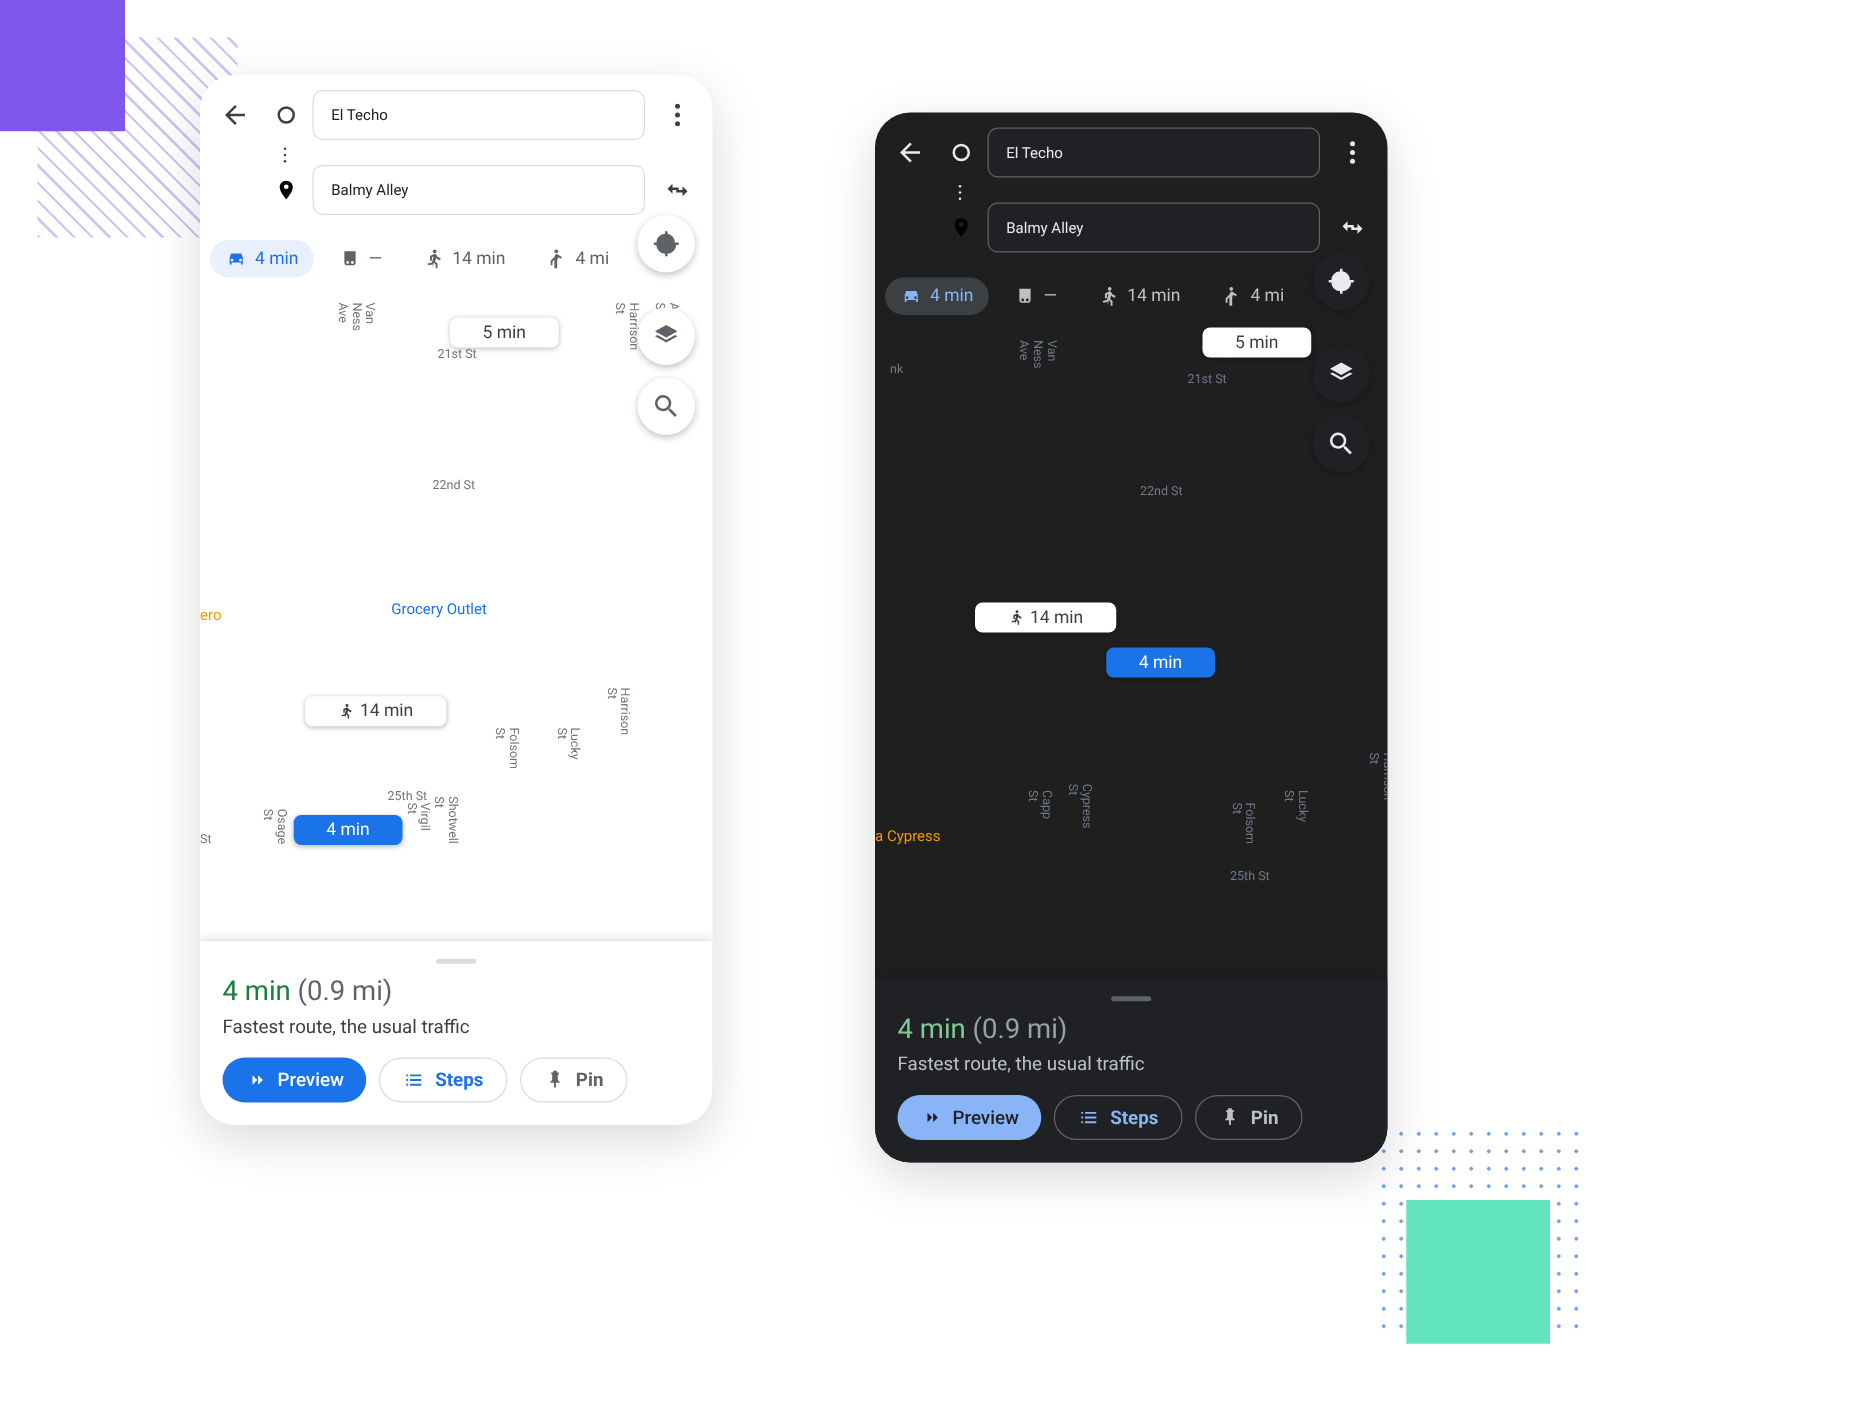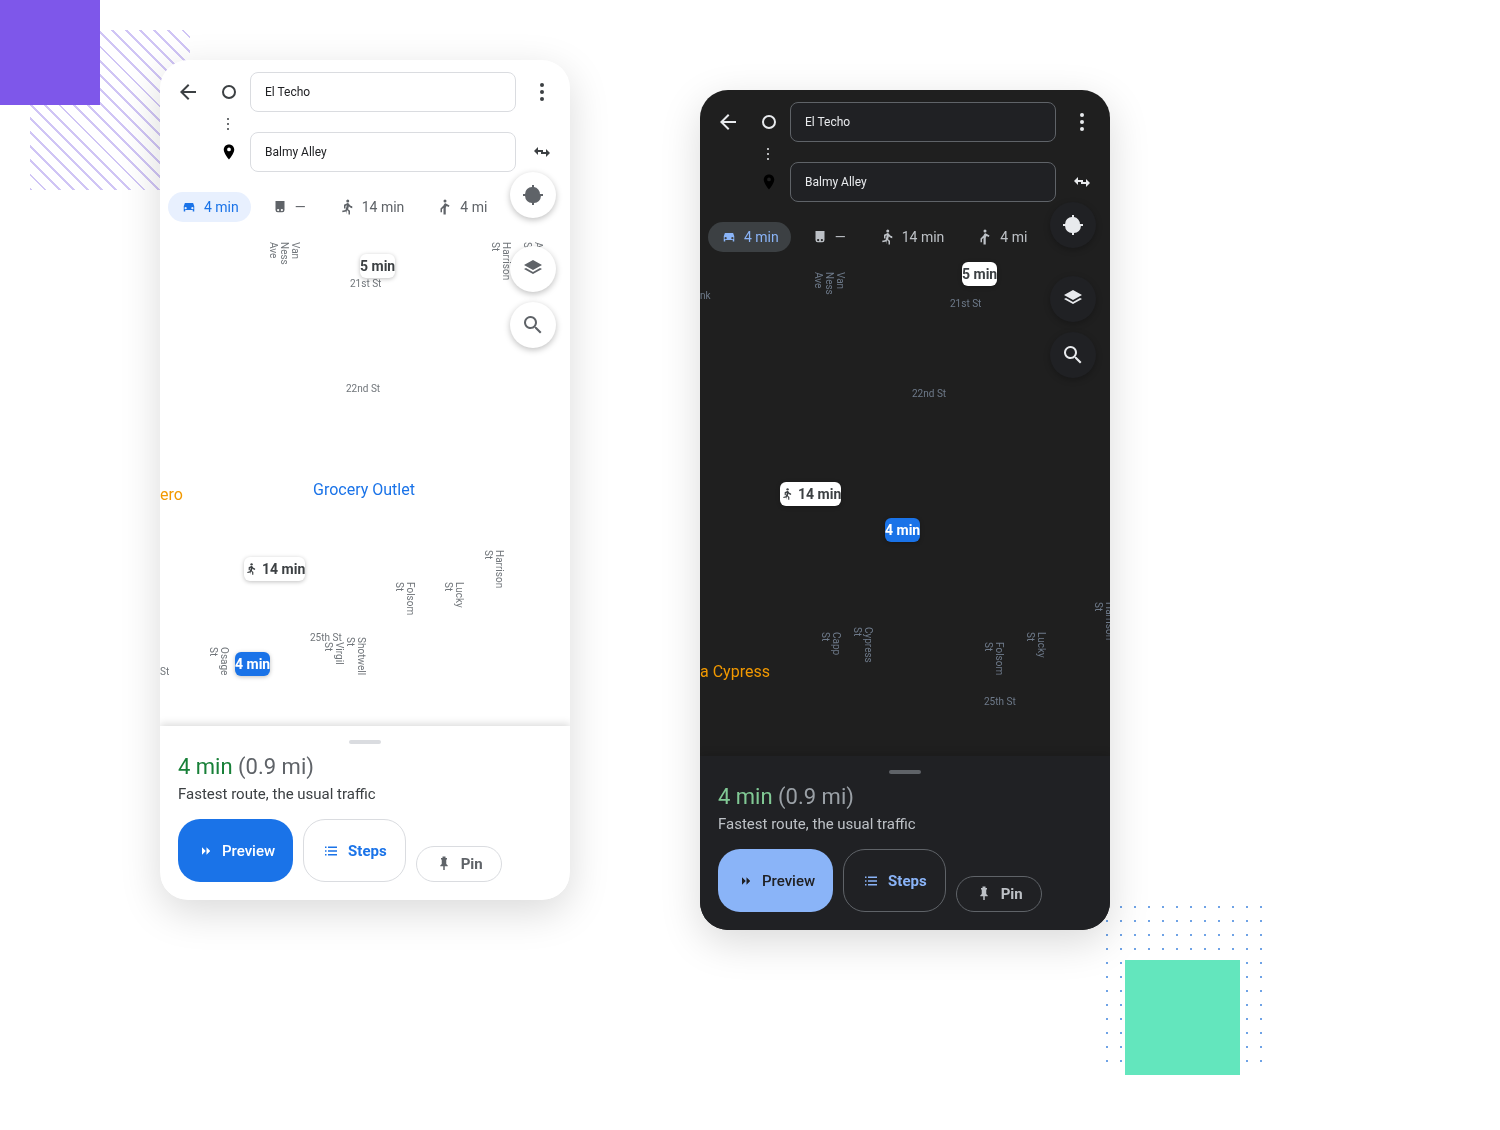--- a/index.html
+++ b/index.html
@@ -132,24 +132,24 @@
   position: absolute;
   width: 46px; height: 46px; border-radius: 50%;
   display: flex; align-items: center; justify-content: center;
   box-shadow: 0 2px 6px rgba(0,0,0,0.25);
 }
 .light .map-btn { background: #fff; color: #5f6368; }
 .dark  .map-btn { background: #202124; color: #e8eaed; }
 
 .map-label {
   position: absolute;
-  padding: 4px 0;
+  padding: 4px 26px;
   border-radius: 6px;
   font-size: 14px;
-  font-weight: 700;
+  font-weight: 400;
   box-shadow: 0 1px 4px rgba(0,0,0,0.25);
 }
 .map-label.white { background: #fff; color: #3c4043; }
 .map-label.blue  { background: #1a73e8; color: #fff; }
 .map-label::after {
   content: "";
   position: absolute;
   bottom: -6px; left: 14px;
   border: 6px solid transparent;
   border-top-color: inherit;
@@ -183,21 +183,21 @@
 .btn {
   display: inline-flex; align-items: center; gap: 8px;
   padding: 8px 18px; border-radius: 22px;
   font-size: 15px; font-weight: 500;
 }
 .btn svg { width: 18px; height: 18px; }
 .btn.primary { background: #1a73e8; color: #fff; }
 .dark .btn.primary { background: #8ab4f8; color: #202124; }
 .btn.outline { border: 1px solid #dadce0; color: #1a73e8; background: #fff; font-weight: bold; }
 .dark .btn.outline { border: 1px solid #5f6368; color: #8ab4f8; background: transparent; }
-.btn.outline.neutral { color: #5f6368; margin-top: 27px; }
+.btn.outline.neutral { color: #5f6368; }
 .dark .btn.outline.neutral { color: #bdc1c6; }
 
 
 .phone-inner { display: flex; flex-direction: column; height: 100%; }
 .map-wrap { flex: 1; position: relative; }
 
 .walk-icon-prefix { display: inline-flex; align-items: center; gap: 4px; }
 .walk-icon-prefix svg { width: 14px; height: 14px; fill: currentColor; }
 
 .street-label-v {
@@ -208,21 +208,21 @@
 }
 .street-label-h {
   position: absolute;
   font-size: 10px;
   color: #70757a;
 }
 .dark .street-label-v, .dark .street-label-h { color: #6e7a8a; }
 
 .poi-label {
   position: absolute;
-  font-size: 16px;
+  font-size: 12px;
   color: #1a73e8;
   text-align: right;
 }
 </style>
 </head>
 <body>
 
 <div class="deco-diag-lines"></div>
 <div class="deco-purple-square"></div>
 <div class="deco-dots"></div>
@@ -618,21 +618,21 @@
 
         <div class="street-label-v" style="top:10px;left:113px">Van Ness Ave</div>
         <div class="street-label-v" style="top:380px;left:283px">Folsom St</div>
         <div class="street-label-v" style="top:340px;left:393px">Harrison St</div>
         <div class="street-label-v" style="top:370px;left:120px">Capp St</div>
         <div class="street-label-v" style="top:365px;left:152px">Cypress St</div>
         <div class="street-label-v" style="top:370px;left:325px">Lucky St</div>
         <div class="street-label-h" style="top:36px;left:250px">21st St</div>
         <div class="street-label-h" style="top:126px;left:212px">22nd St</div>
         <div class="street-label-h" style="top:434px;left:284px">25th St</div>
-        <div class="street-label-h" style="top:28px;left:0px">nk</div>
+        <div class="street-label-h" style="top:28px;left:12px">nk</div>
         <div class="poi-label" style="top:400px;left:0;color:#f29900">a Cypress</div>
 
         <div class="map-label white" style="top:0px;left:262px">5 min</div>
         <div class="map-label white walk-icon-prefix" style="top:220px;left:80px">
           <svg viewBox="0 0 24 24">
               <use href="#i-walk"></use>
             </svg>
           <span>14 min</span>
         </div>
         <div class="map-label blue" style="top:256px;left:185px">4 min</div>

